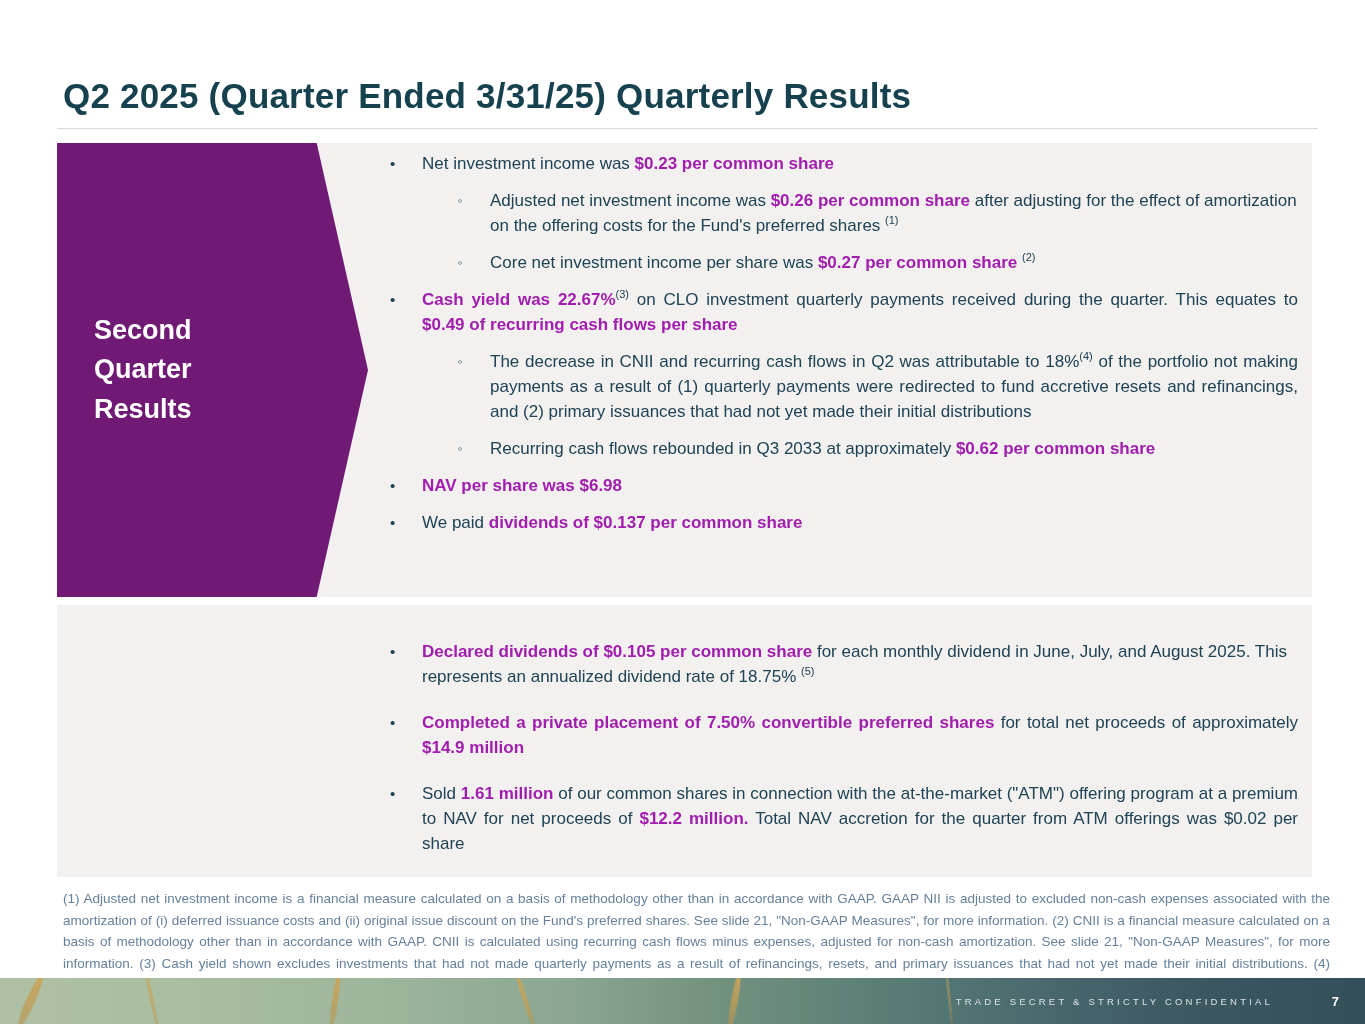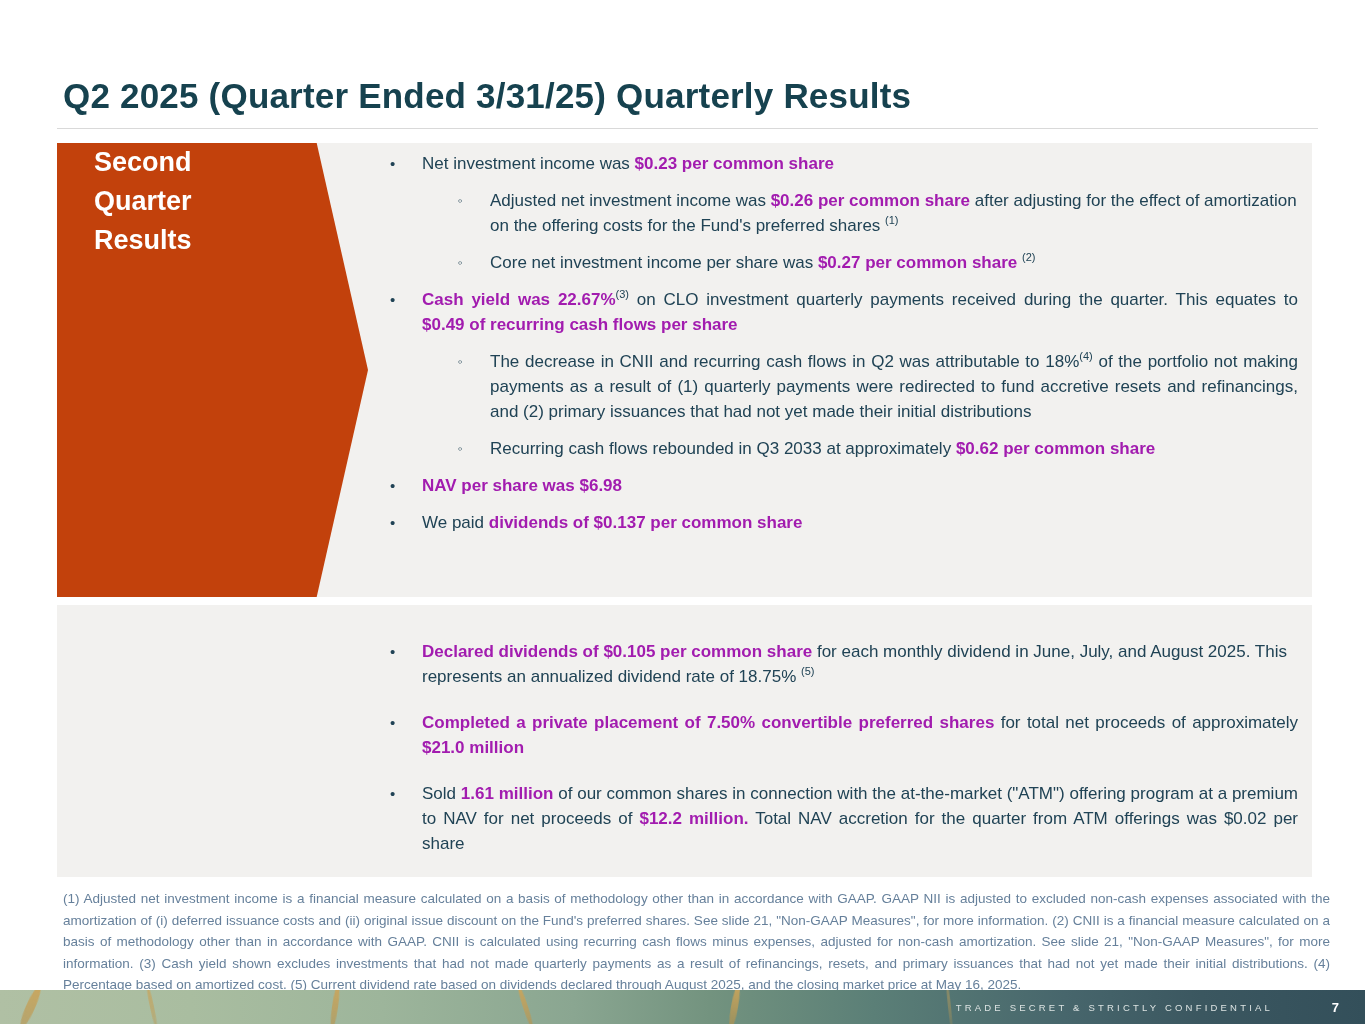--- a/index.html
+++ b/index.html
@@ -26,23 +26,23 @@
   
   .section{
     position:absolute;left:57px;width:1255px;
     background:#f2f1ef;
   }
   .section1{top:143px;height:454px;}
   .section2{top:605px;height:272px;}
 
   .arrow{
     position:absolute;left:0;top:0;bottom:0;width:311px;
-    background:#c2410c;
+    background:#701a75;
     clip-path:polygon(0 0,83.5% 0,100% 50%,83.5% 100%,0 100%);
-    display:flex;align-items:flex-start;
+    display:flex;align-items:center;
     z-index:2;
   }
   .arrow-label{
     color:#ffffff;font-weight:700;font-size:27px;line-height:1.45;
     padding-left:37px;width:190px;
   }
 
   .content{
     position:absolute;left:333px;right:14px;top:0;
   }
@@ -68,21 +68,21 @@
 
   
   .footnotes{
     position:absolute;left:63px;width:1267px;top:888px;
     color:#66809b;font-size:13.5px;line-height:21.5px;
     text-align:justify;
   }
 
   
   .band{
-    position:absolute;left:0;right:0;bottom:0;height:34px;
+    position:absolute;left:0;right:0;bottom:0;height:46px;
     background:linear-gradient(90deg,
       #b0c0a4 0%, #a9bda0 14%, #9db59b 28%, #8aa691 42%,
       #73937f 52%, #5b7f77 64%, #47666c 78%, #3b5760 88%, #334f5a 100%);
     overflow:hidden;
   }
   .vein{position:absolute;top:-6px;bottom:-6px;border-radius:50%;
     background:linear-gradient(180deg,rgba(203,166,92,.95),rgba(181,142,70,.55));
     filter:blur(.4px);}
   .vein1{left:26px;width:9px;transform:rotate(24deg);}
   .vein2{left:150px;width:4px;transform:rotate(-12deg);background:linear-gradient(180deg,rgba(203,166,92,.8),rgba(181,142,70,.35));}
@@ -149,21 +149,21 @@
   </div>
 
   <div class="section section2">
     <div class="content">
         <div class="bullet lvl1">
           <span class="marker">•</span>
           <span class="ptext"><span class="b">Declared dividends of $0.105 per common share</span><span> for each monthly dividend in June, July, and August 2025. This represents an annualized dividend rate of 18.75% </span><sup>(5)</sup></span>
         </div>
         <div class="bullet lvl1 just">
           <span class="marker">•</span>
-          <span class="ptext"><span class="b">Completed a private placement of 7.50% convertible preferred shares</span><span> for total net proceeds of approximately </span><span class="b">$21.0 million</span></span>
+          <span class="ptext"><span class="b">Completed a private placement of 7.50% convertible preferred shares</span><span> for total net proceeds of approximately </span><span class="b">$14.9 million</span></span>
         </div>
         <div class="bullet lvl1 just">
           <span class="marker">•</span>
           <span class="ptext"><span>Sold </span><span class="b">1.61 million</span><span> of our common shares in connection with the at-the-market ("ATM") offering program at a premium to NAV for net proceeds of </span><span class="b">$12.2 million.</span><span> Total NAV accretion for the quarter from ATM offerings was $0.02 per share</span></span>
         </div>
       </div>
   </div>
 
   <div class="footnotes">(1) Adjusted net investment income is a financial measure calculated on a basis of methodology other than in accordance with GAAP. GAAP NII is adjusted to excluded non-cash expenses associated with the amortization of (i) deferred issuance costs and (ii) original issue discount on the Fund's preferred shares. See slide 21, "Non-GAAP Measures", for more information. (2) CNII is a financial measure calculated on a basis of methodology other than in accordance with GAAP. CNII is calculated using recurring cash flows minus expenses, adjusted for non-cash amortization. See slide 21, "Non-GAAP Measures", for more information. (3) Cash yield shown excludes investments that had not made quarterly payments as a result of refinancings, resets, and primary issuances that had not yet made their initial distributions. (4) Percentage based on amortized cost. (5) Current dividend rate based on dividends declared through August 2025, and the closing market price at May 16, 2025.</div>
 

